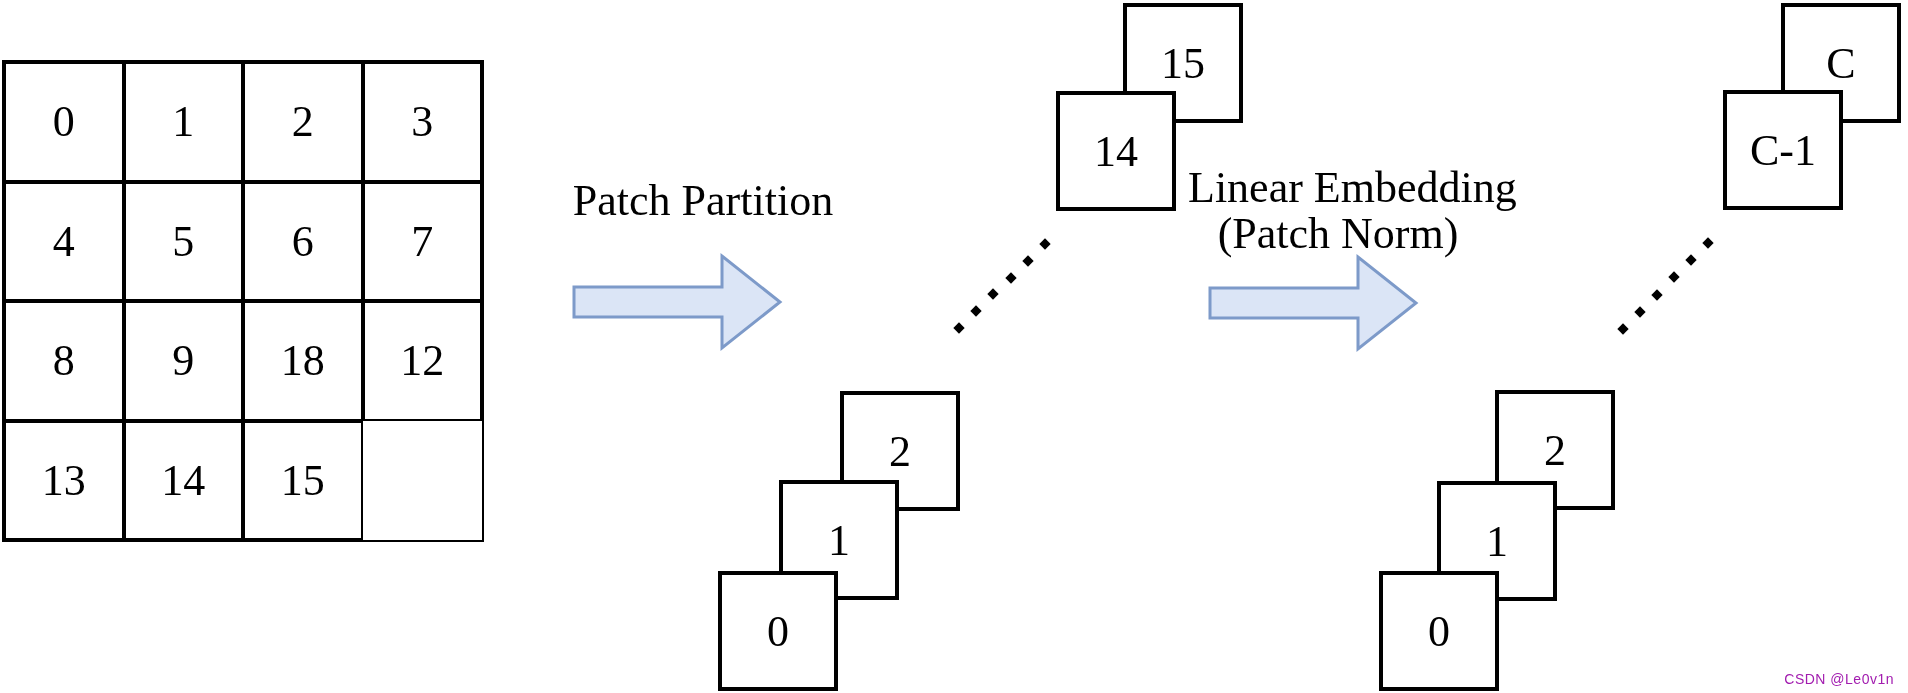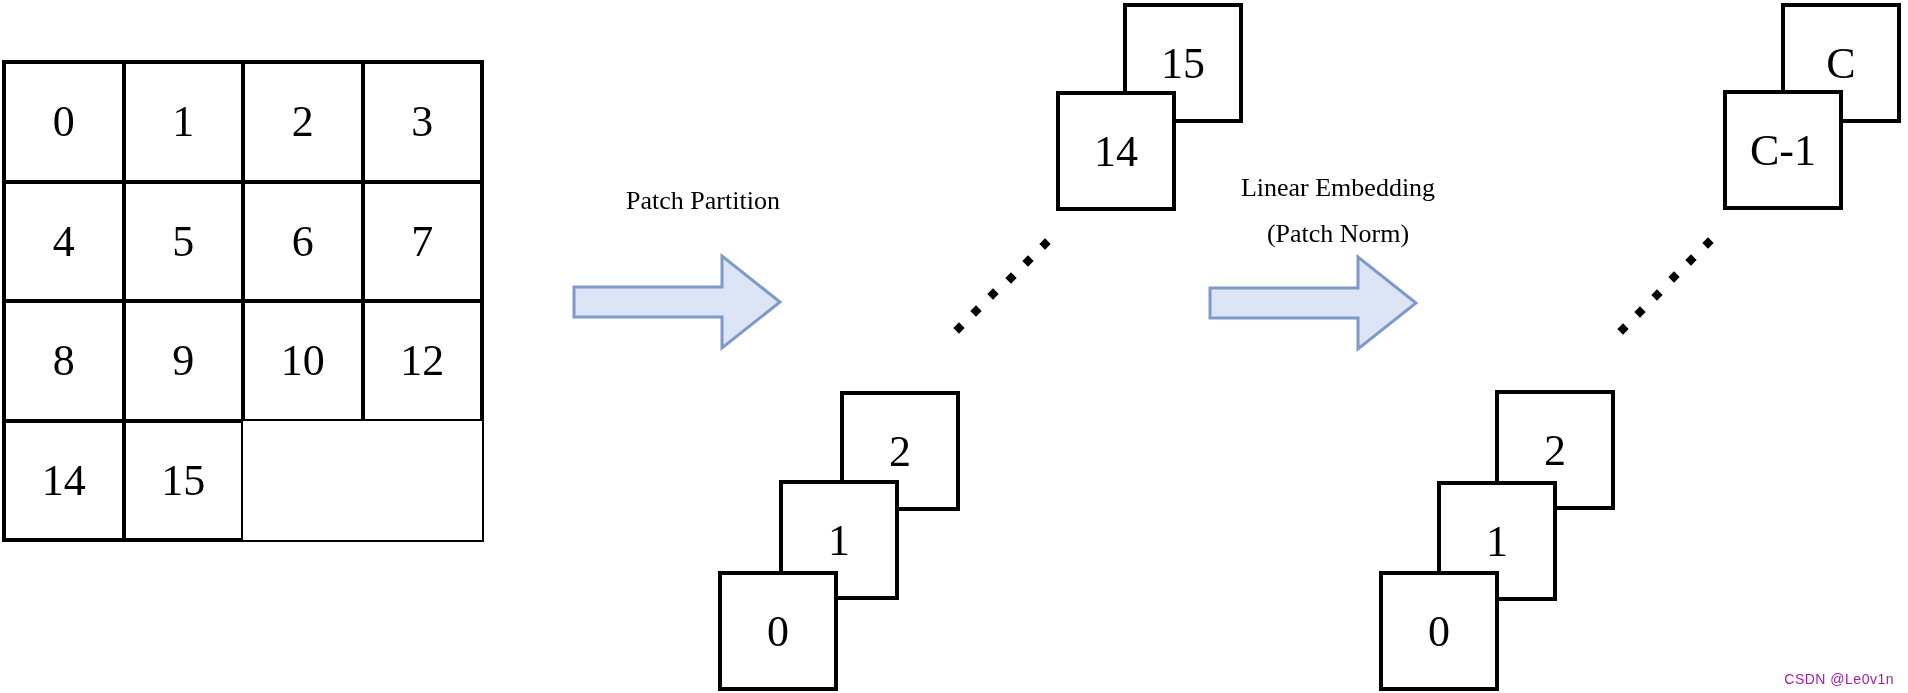--- a/index.html
+++ b/index.html
@@ -43,21 +43,21 @@
     align-items: center;
     justify-content: center;
     font-size: 44px;
     color: #000;
   }
 
   
   .label {
     position: absolute;
     text-align: center;
-    font-size: 26px;
+    font-size: 44px;
     color: #000;
     line-height: 46px;
     white-space: nowrap;
   }
 
   .arrow { position: absolute; overflow: visible; }
   .arrow polygon { stroke-width: 3; stroke-linejoin: miter; }
 
   
   .dot {
@@ -83,22 +83,23 @@
       <div class="cell">0</div>
       <div class="cell">1</div>
       <div class="cell">2</div>
       <div class="cell">3</div>
       <div class="cell">4</div>
       <div class="cell">5</div>
       <div class="cell">6</div>
       <div class="cell">7</div>
       <div class="cell">8</div>
       <div class="cell">9</div>
-      <div class="cell">10</div>
+      <div class="cell">18</div>
       <div class="cell">12</div>
+      <div class="cell">13</div>
       <div class="cell">14</div>
       <div class="cell">15</div>
     </div>
 
   <div class="label" style="left:553px; top:178px; width:300px;">Patch Partition</div>
 
   <svg class="arrow" style="left:572px; top:254px;" width="211" height="96" viewBox="0 0 211 96">
     <polygon points="2,33 150,33 150,2 208,48 150,94 150,63 2,63" fill="#dbe5f6" stroke="#7d9ac9"></polygon>
   </svg>
 

